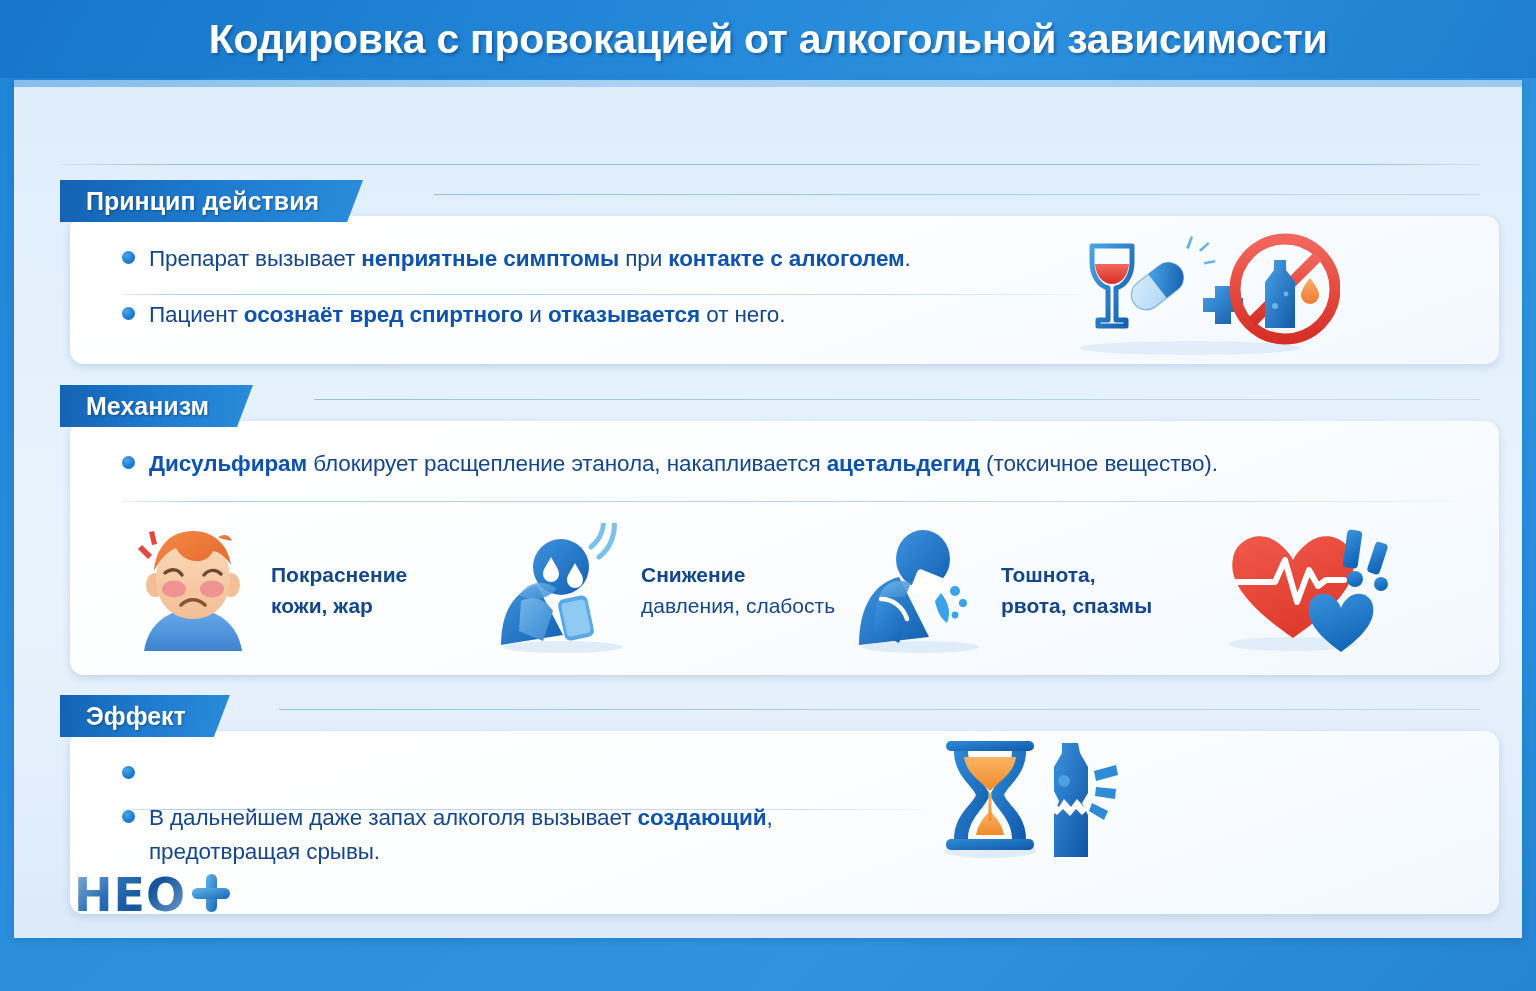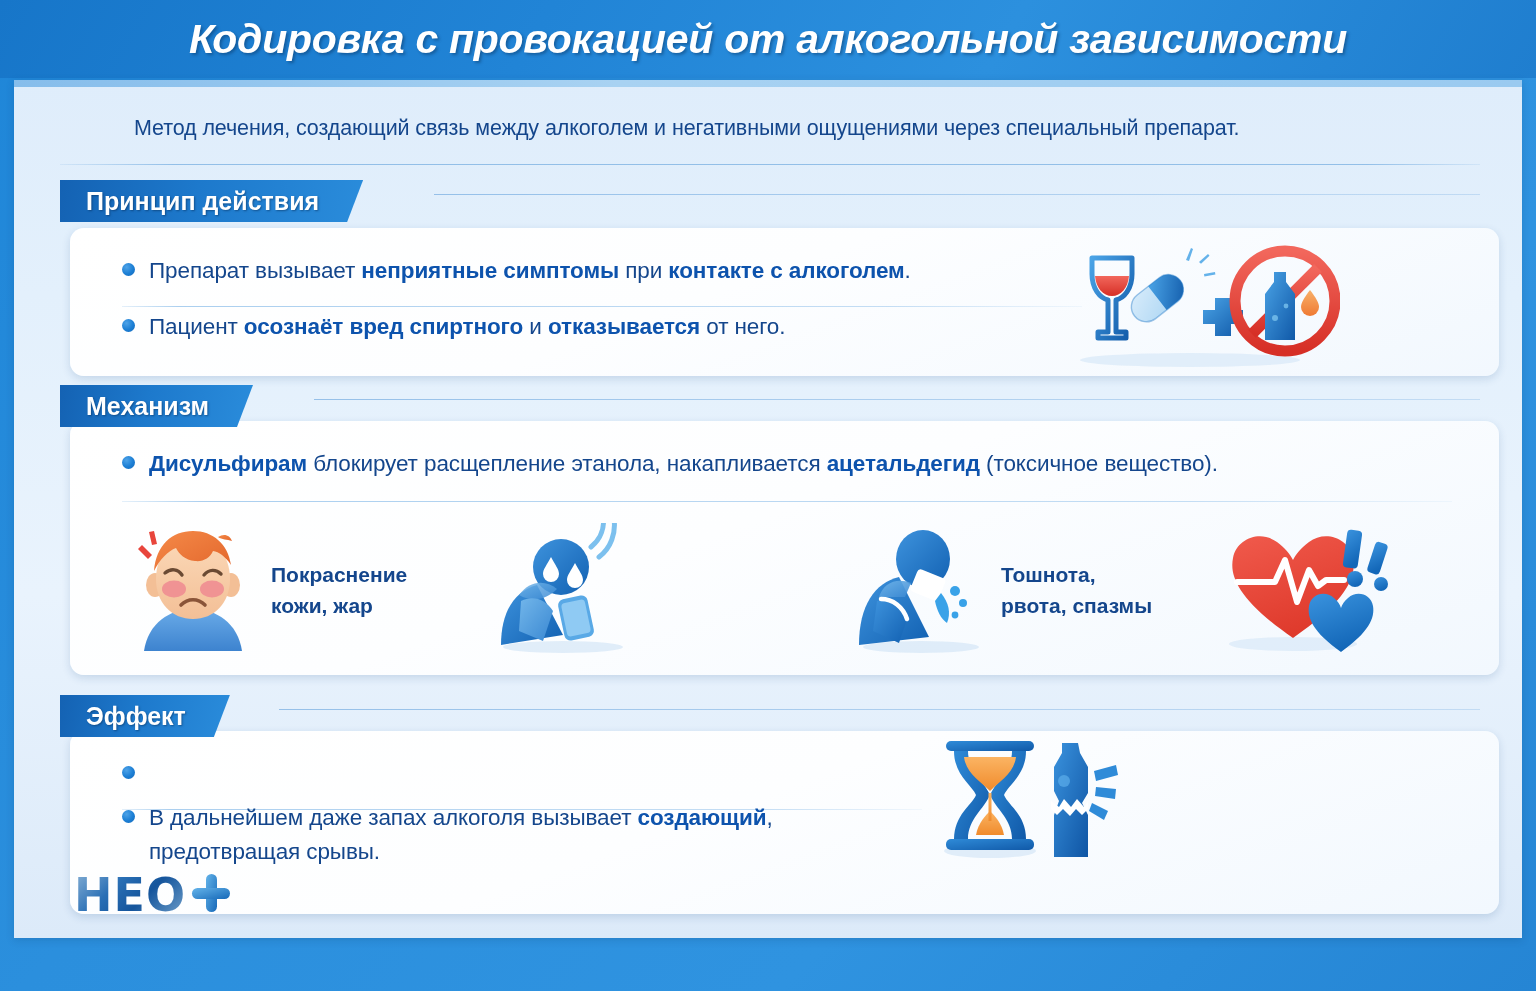--- a/index.html
+++ b/index.html
@@ -28,21 +28,20 @@
     justify-content: center;
     background: linear-gradient(120deg, #1776c9 0%, #2184d6 35%, #2c90de 65%, #1f7ecf 100%);
   }
   .header-title {
     font-size: 41px;
     font-weight: bold;
     color: #ffffff;
     letter-spacing: -0.3px;
     text-shadow: 2px 2px 3px rgba(8,52,96,0.45);
     white-space: nowrap;
-    font-style: italic;
   }
 
   
   .panel {
     position: absolute;
     top: 80px;
     left: 14px;
     width: 1508px;
     height: 858px;
     background: linear-gradient(180deg, #dfedfb 0%, #e3f0fc 25%, #e9f3fd 60%, #dceaf9 100%);
@@ -187,30 +186,29 @@
 </head>
 <body>
 
 <div class="header">
   <div class="header-title">Кодировка с провокацией от алкогольной зависимости</div>
 </div>
 
 <div class="panel">
   <div class="panel-topline"></div>
 
-  <div class="intro">Метод лечения, создающий связь между алкоголем и негативными ощущениями через специальный препарат.</div>
   <div class="intro-rule"></div>
 
   <div class="section" style="top:100px;">
     <div class="tab-rule" style="left:420px; width:1046px;"></div>
     <div class="tab">
       <span class="tab-label">Принцип действия</span>
     </div>
 
-    <div class="card" style="top:48px; height:148px;">
+    <div class="card" style="top:36px; height:148px;">
       <div class="bullet-row" style="margin:26px 0 0 52px; width:1000px;">
         <span class="dot"></span>
         <span class="bullet-text"><span>Препарат вызывает </span><b>неприятные симптомы</b><span> при </span><b>контакте с алкоголем</b><span>.</span></span>
       </div>
       <div class="inner-rule" style="top:78px; left:52px; width:960px;"></div>
       <div class="bullet-row" style="margin:22px 0 0 52px; width:1000px;">
         <span class="dot"></span>
         <span class="bullet-text"><span>Пациент </span><b>осознаёт вред спиртного</b><span> и </span><b>отказывается</b><span> от него.</span></span>
       </div>
 
@@ -336,20 +334,24 @@
               <circle cx="70" cy="44" r="28" fill="url(#g-fig)"></circle>
               <path d="M28 72 c10 -14 26 -16 38 -6 c-10 10 -24 14 -38 6 z" fill="url(#g-fig2)" opacity="0.85"></path>
               <path d="M30 78 c12 -6 24 -2 32 10 l-10 30 l-24 -10 z" fill="url(#g-fig2)"></path>
               <rect x="70" y="74" width="30" height="42" rx="6" transform="rotate(-12 85 95)" fill="#59a9e6"></rect>
               <rect x="73" y="78" width="24" height="34" rx="4" transform="rotate(-12 85 95)" fill="#8fcaf3"></rect>
               <path d="M60 34 c4 8 8 12 8 17 a8 8 0 0 1 -16 0 c0 -5 4 -9 8 -17 z" fill="#ffffff"></path>
               <path d="M84 40 c4 8 8 12 8 17 a8 8 0 0 1 -16 0 c0 -5 4 -9 8 -17 z" fill="#ffffff"></path>
               <path d="M100 24 c10 -8 14 -20 12 -32" fill="none" stroke="#7cc0ee" stroke-width="5" stroke-linecap="round"></path>
               <path d="M108 34 c12 -9 17 -24 15 -38" fill="none" stroke="#7cc0ee" stroke-width="5" stroke-linecap="round"></path>
             </svg>
+          </div>
+          <div class="symptom-label">
+            <span class="l1">Снижение</span>
+            <span class="l2">давления, слабость</span>
           </div>
         </div>
 
         <div class="symptom" style="width:370px;">
           <div style="flex:0 0 auto;">
             <svg viewBox="0 0 140 130" width="140" height="130" aria-hidden="true">
               <ellipse cx="70" cy="124" rx="58" ry="6" fill="#cfe3f5" opacity="0.6"></ellipse>
               <path d="M8 122 c0 -40 16 -62 40 -68 l30 60 z" fill="url(#g-fig)"></path>
               <ellipse cx="72" cy="36" rx="27" ry="29" fill="url(#g-fig)"></ellipse>
               <path d="M28 74 c4 -14 18 -20 32 -14 l-6 14 z" fill="url(#g-fig2)" opacity="0.9"></path>

